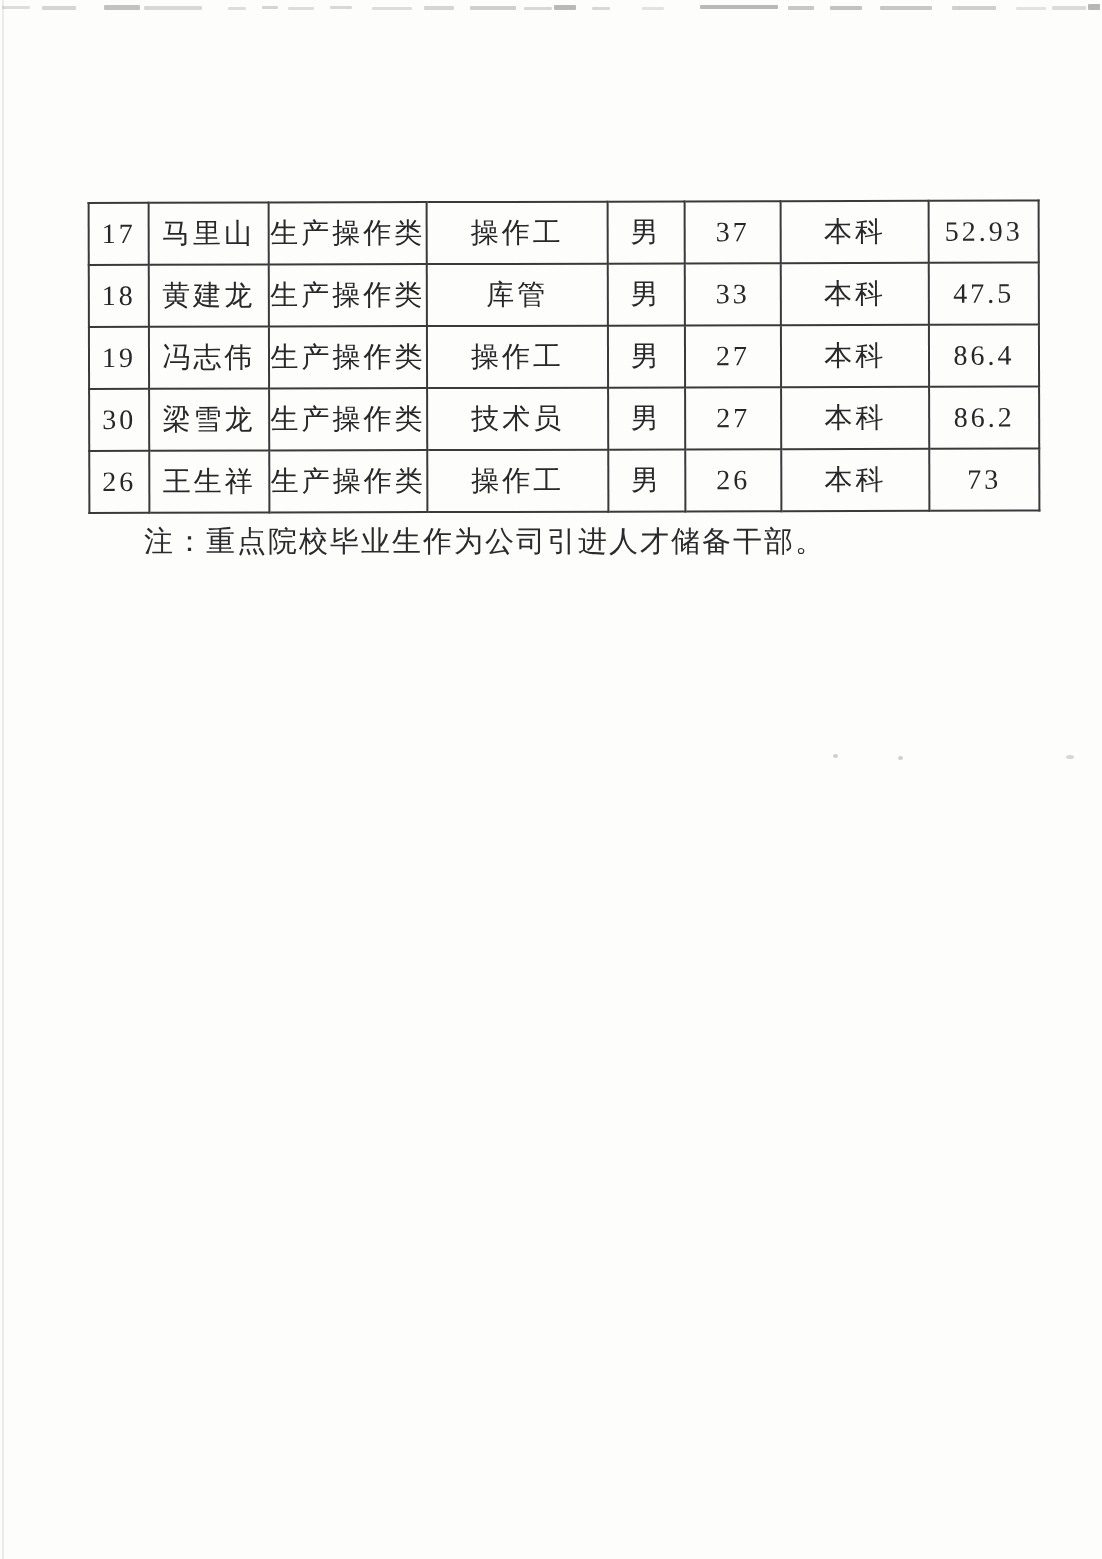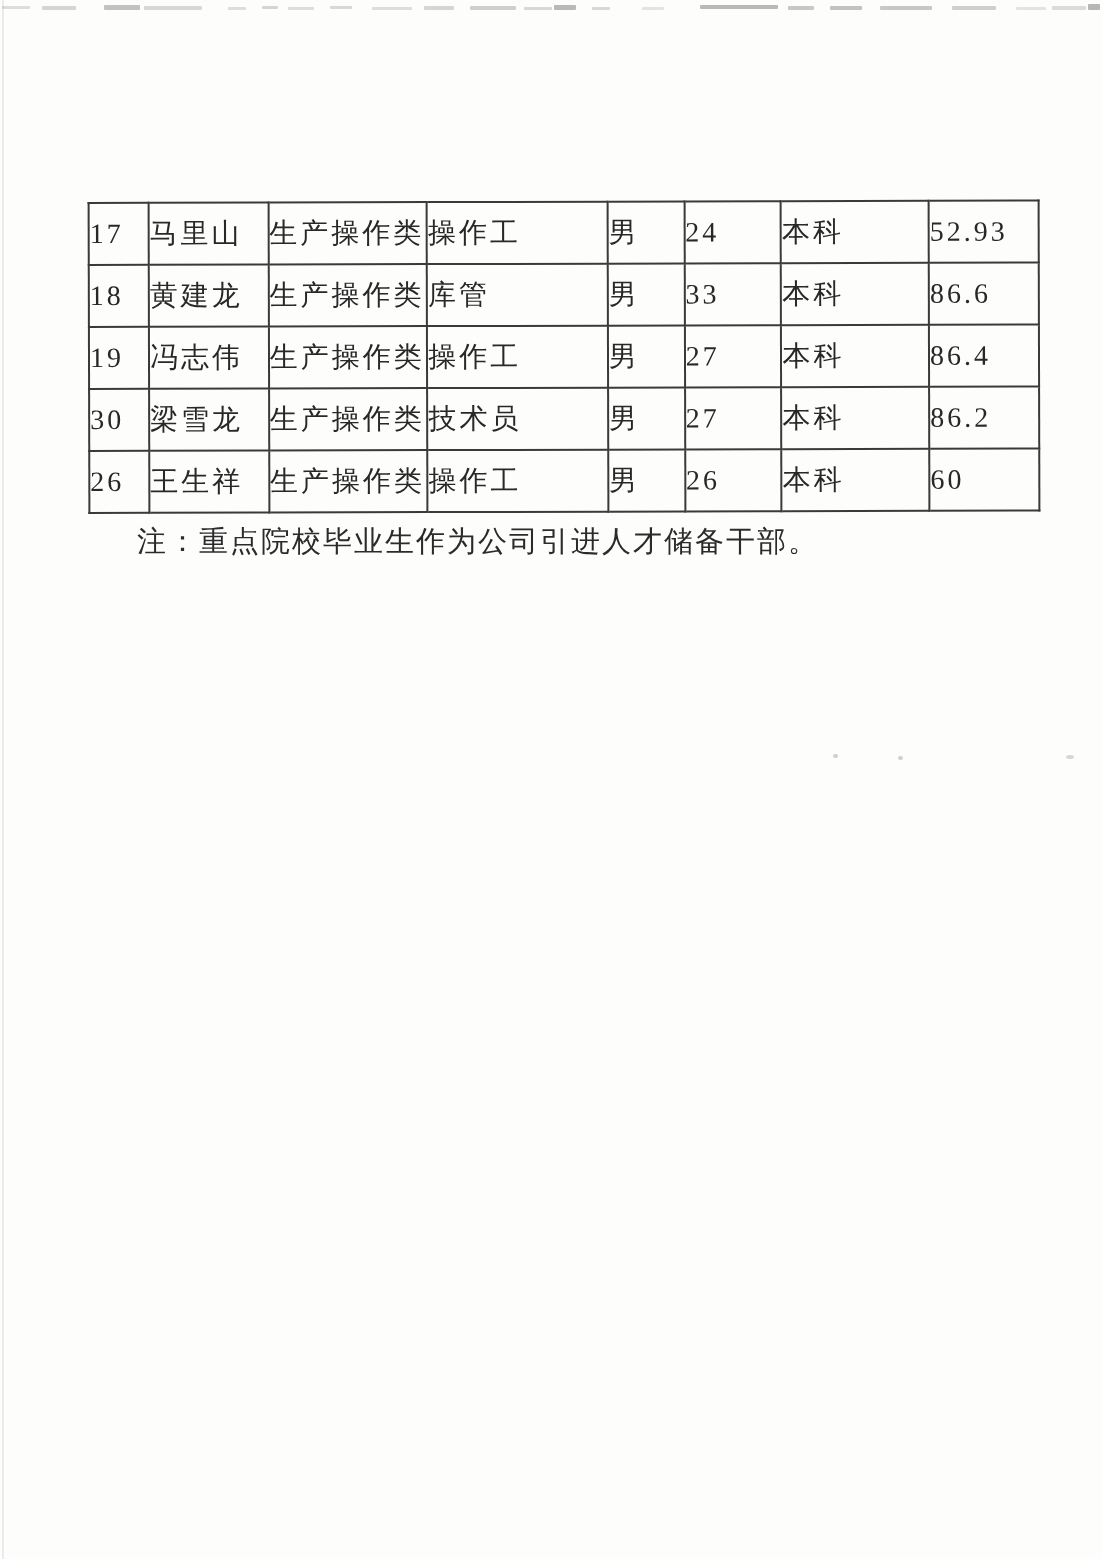--- a/index.html
+++ b/index.html
@@ -43,30 +43,30 @@
     left: 88px;
     top: 202px;
     width: 952px;
     border-collapse: collapse;
     transform: rotate(-0.15deg);
     transform-origin: left center;
   }
   .score-table td {
     border: 2px solid #3a3a3a;
     height: 60px;
-    text-align: left;
+    text-align: center;
     vertical-align: middle;
     font-size: 28px;
     letter-spacing: 3px;
     color: #282828;
     padding: 0;
   }
   .footnote {
     position: absolute;
-    left: 137px;
+    left: 144px;
     top: 522px;
     font-size: 29px;
     letter-spacing: 2px;
     color: #2b2b2b;
     white-space: nowrap;
   }
 </style>
 </head>
 <body>
 
@@ -113,33 +113,33 @@
       <col style="width:148px">
       <col style="width:110px">
     </colgroup>
     <tbody>
       <tr>
         <td>17</td>
         <td>马里山</td>
         <td>生产操作类</td>
         <td>操作工</td>
         <td>男</td>
-        <td>24</td>
+        <td>37</td>
         <td>本科</td>
         <td>52.93</td>
       </tr>
       <tr>
         <td>18</td>
         <td>黄建龙</td>
         <td>生产操作类</td>
         <td>库管</td>
         <td>男</td>
         <td>33</td>
         <td>本科</td>
-        <td>86.6</td>
+        <td>47.5</td>
       </tr>
       <tr>
         <td>19</td>
         <td>冯志伟</td>
         <td>生产操作类</td>
         <td>操作工</td>
         <td>男</td>
         <td>27</td>
         <td>本科</td>
         <td>86.4</td>
@@ -155,20 +155,20 @@
         <td>86.2</td>
       </tr>
       <tr>
         <td>26</td>
         <td>王生祥</td>
         <td>生产操作类</td>
         <td>操作工</td>
         <td>男</td>
         <td>26</td>
         <td>本科</td>
-        <td>60</td>
+        <td>73</td>
       </tr>
     </tbody>
   </table>
 
   <div class="footnote">注：重点院校毕业生作为公司引进人才储备干部。</div>
 
 </div>
 
 </body></html>

